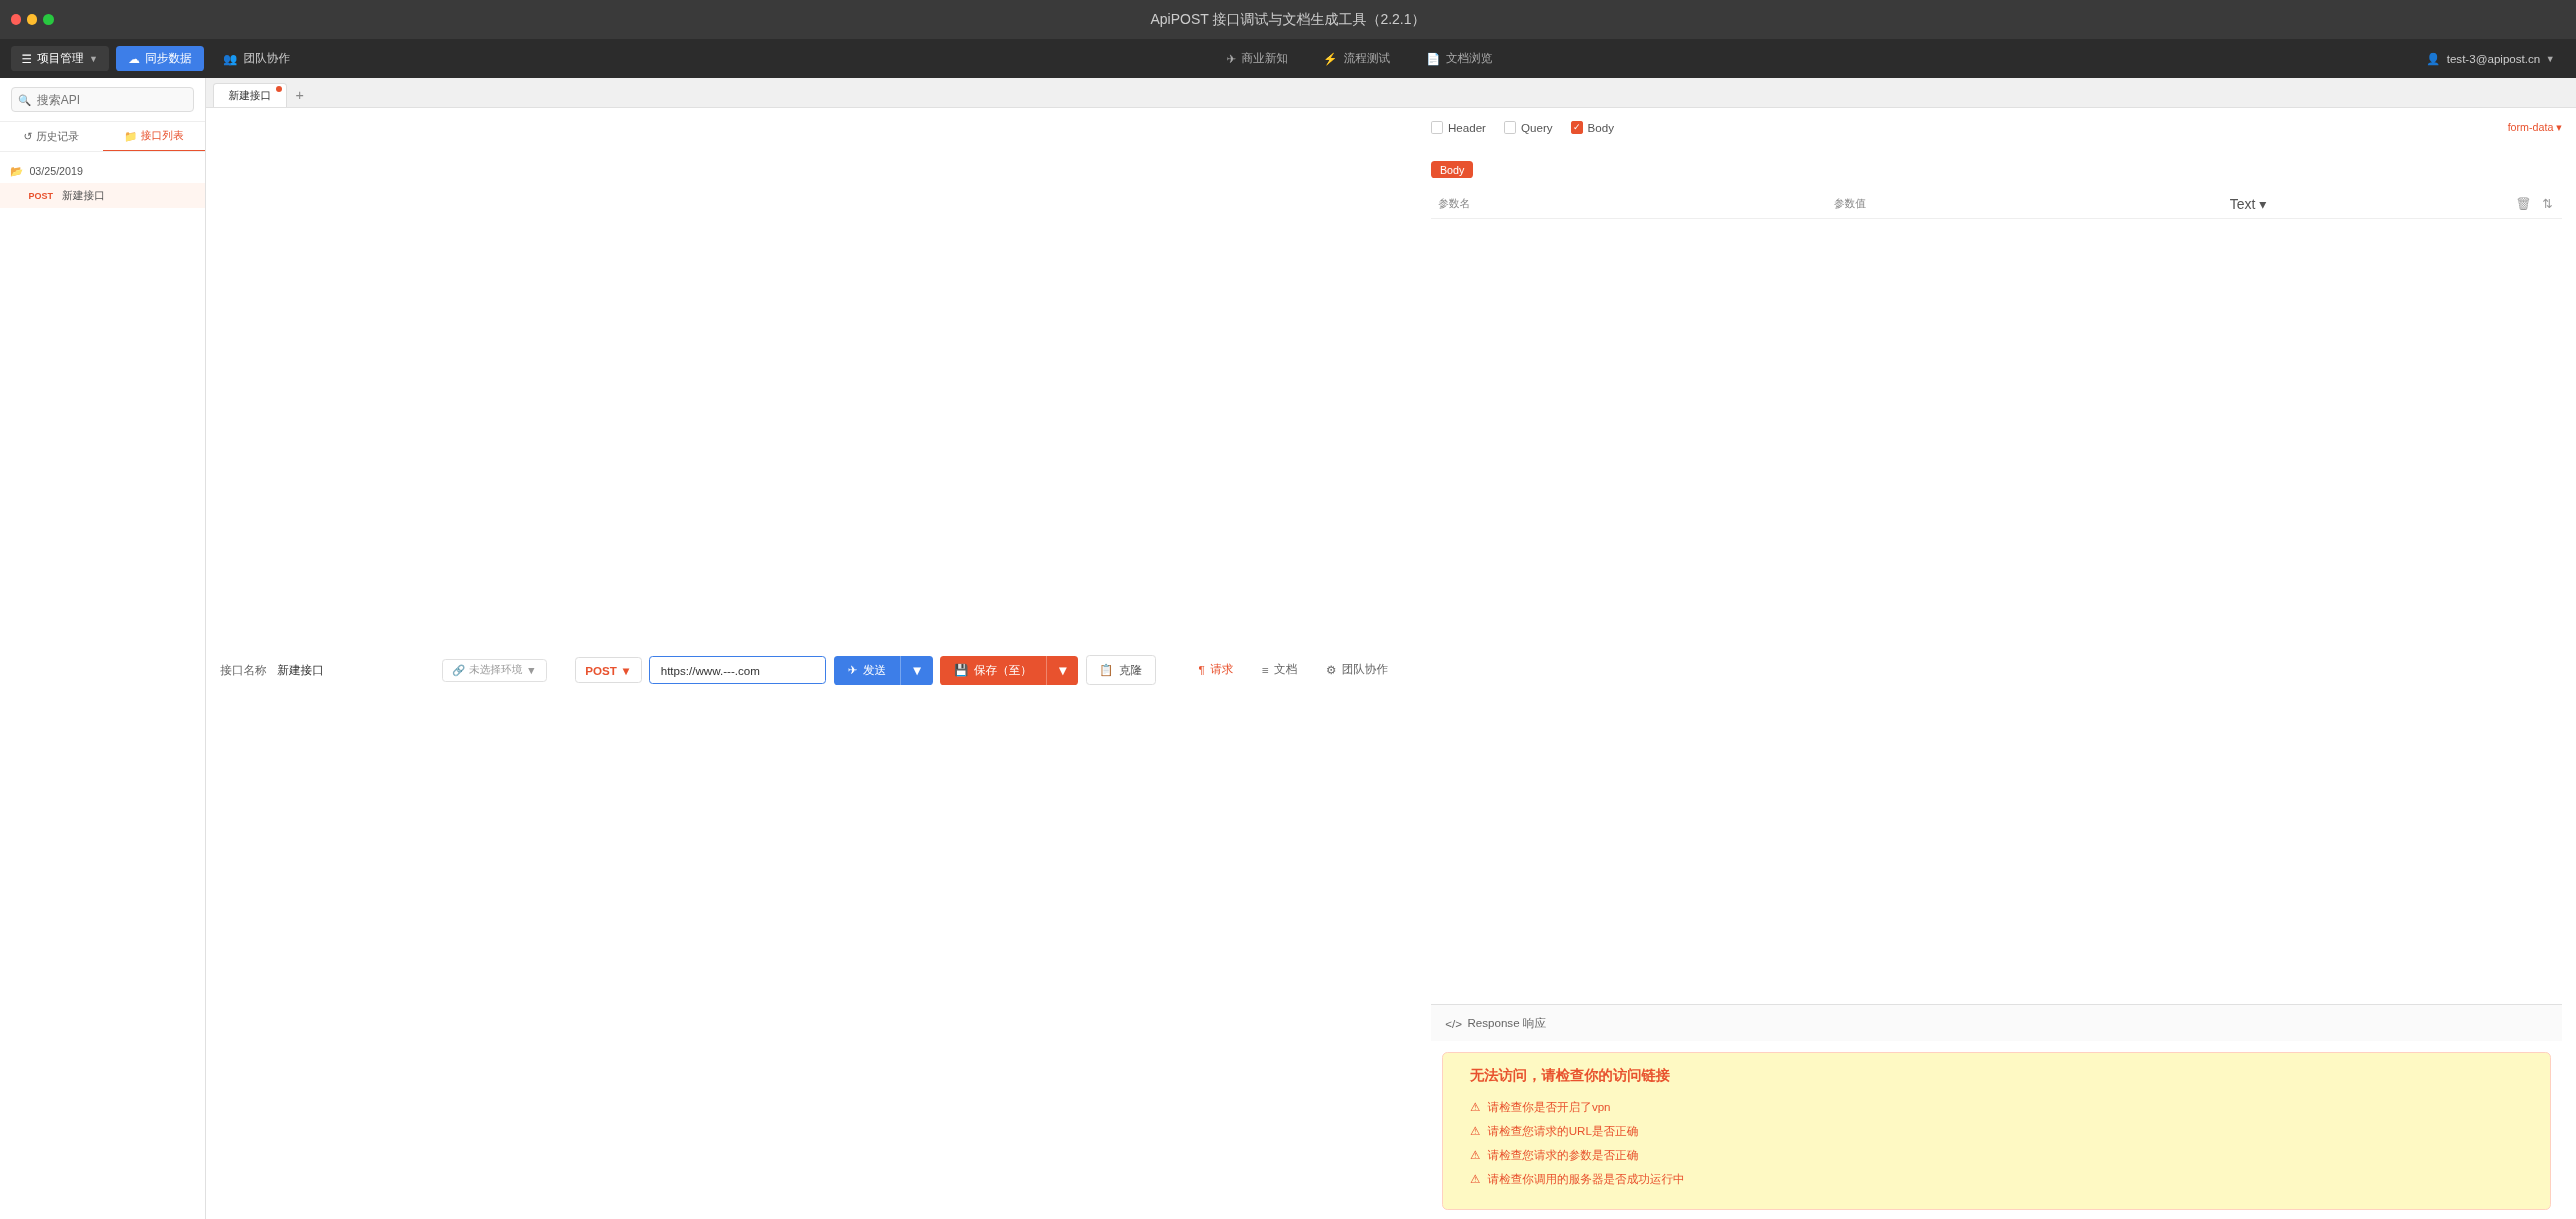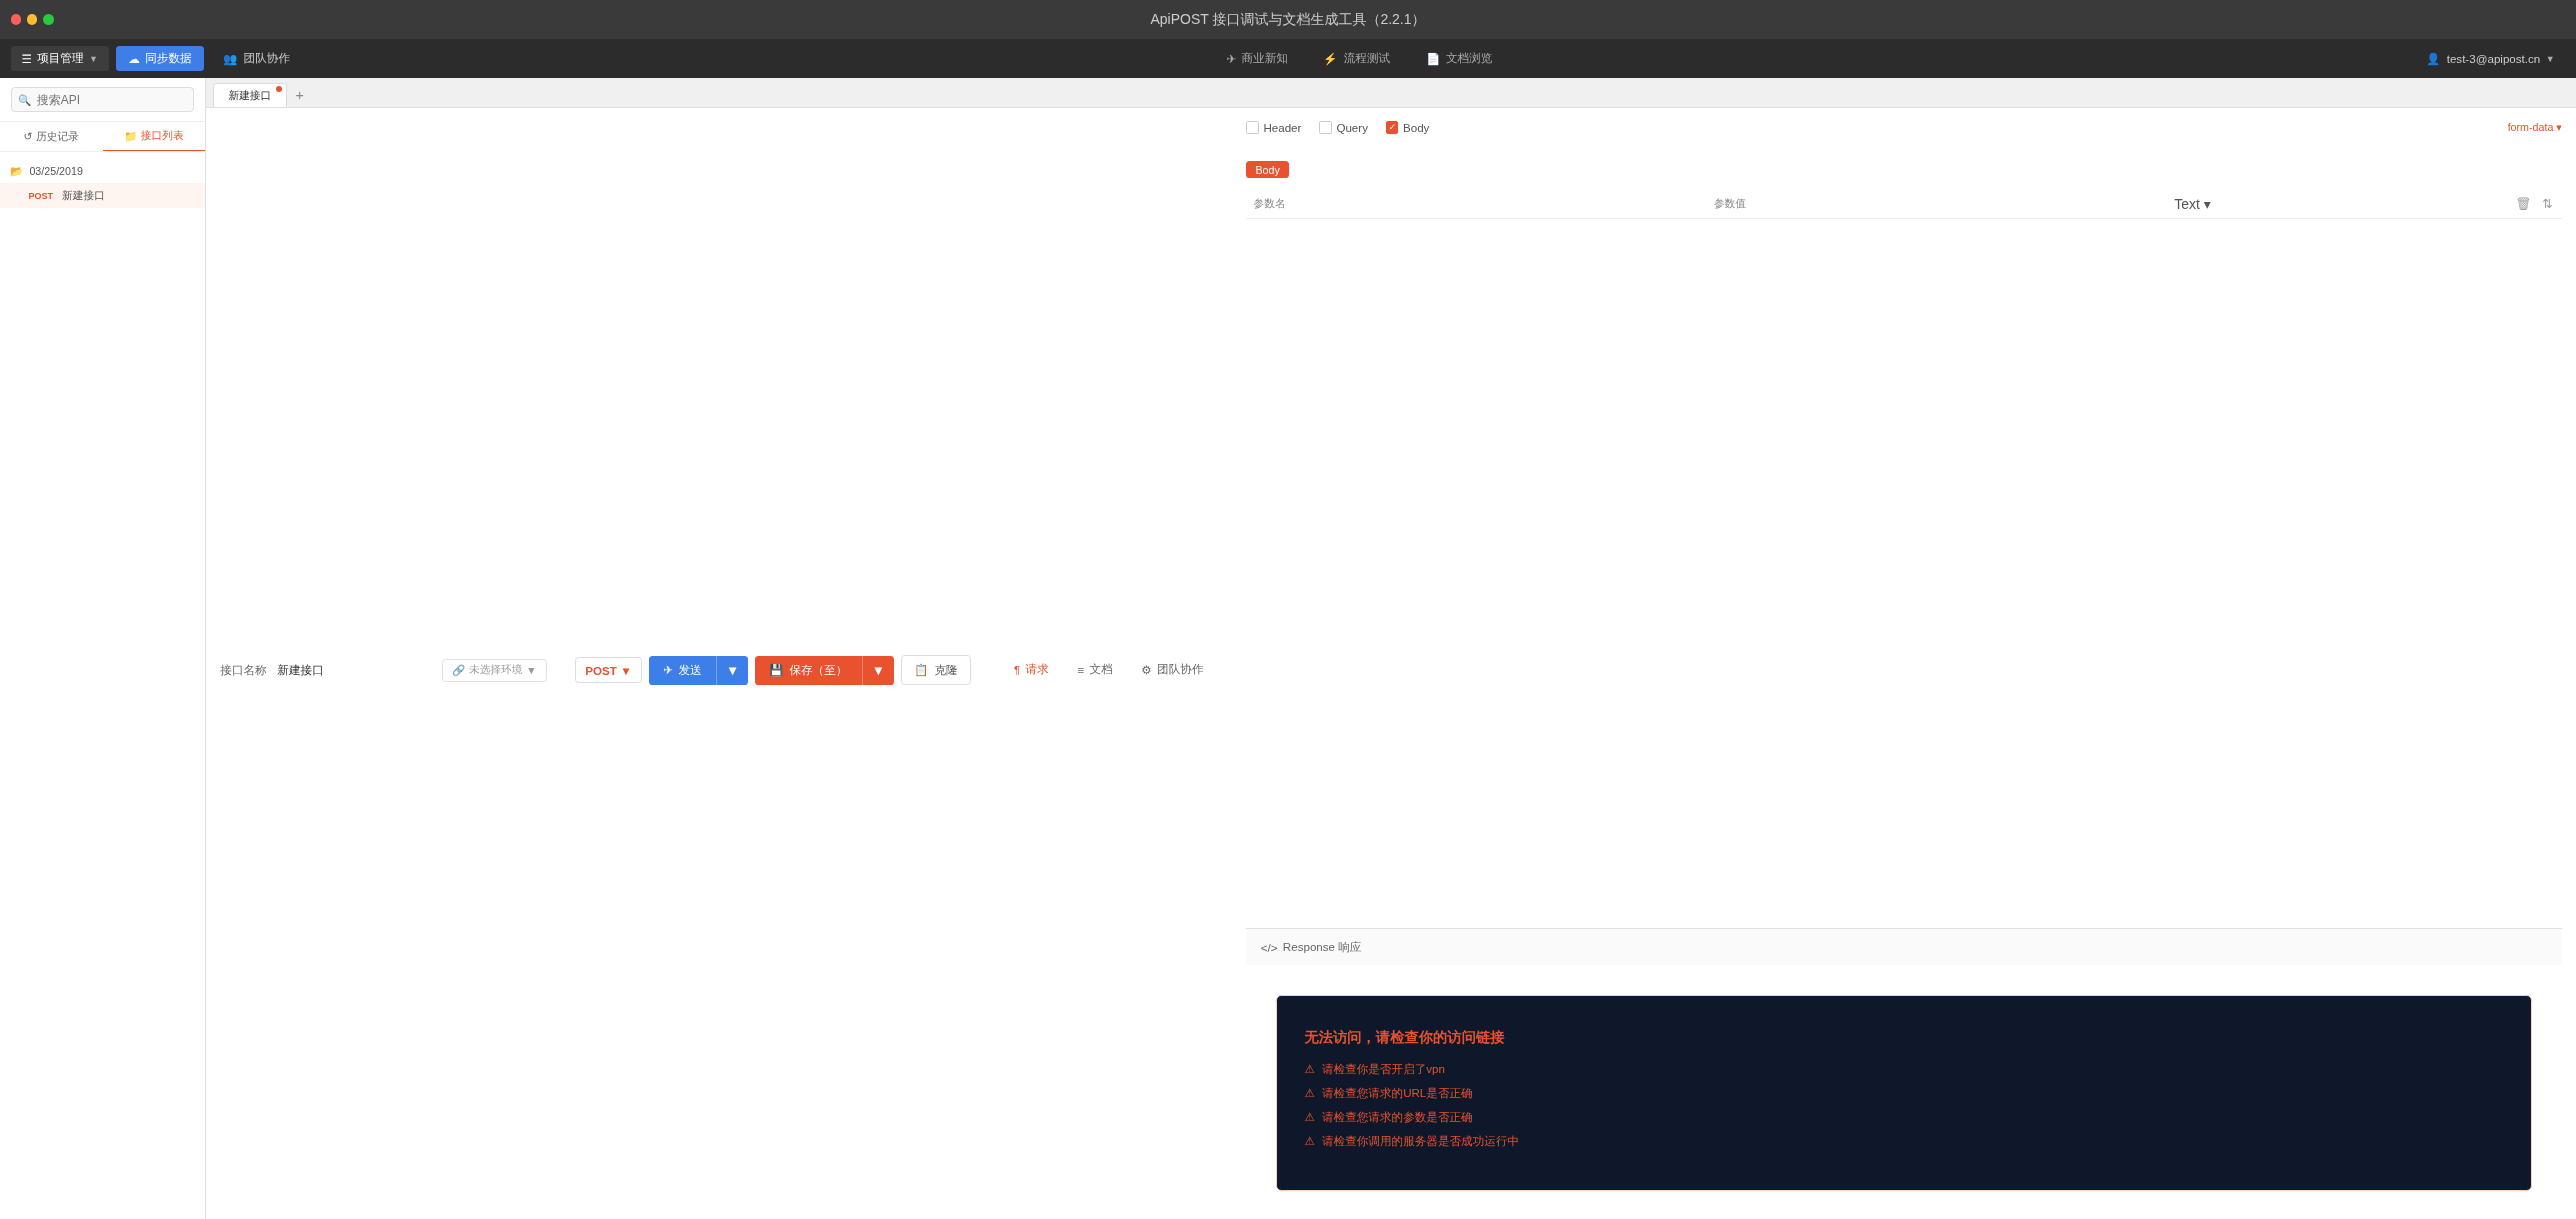--- a/index.html
+++ b/index.html
@@ -510,25 +510,25 @@
     .response-title {
       font-size: 11.6px;
       color: #666;
       display: flex;
       align-items: center;
       gap: 5.4px;
     }
 
     
     .error-box {
-      background: #0f172a;
+      background: #fef9c3;
       border: 0.9px solid #ffd0c0;
       border-radius: 5.4px;
-      padding: 32px 27px;
-      margin: 30px;
+      padding: 13px 27px;
+      margin: 11px;
     }
     .error-title {
       color: #e8522e;
       font-size: 14.3px;
       font-weight: bold;
       margin-bottom: 14.3px;
     }
     .error-item {
       display: flex;
       align-items: center;
@@ -644,20 +644,21 @@
           <span>未选择环境</span>
           <span>▼</span>
         </div>
       </div>
 
       <div class="url-row">
         <div class="method-select">
           <span>POST</span>
           <span>▼</span>
         </div>
+        <input class="url-input" type="text" value="https://www.---.com" style="">
         <div style="display:flex;">
           <button class="btn-send">
             <span>✈</span>
             <span>发送</span>
           </button>
           <button class="btn-send-arrow">▼</button>
         </div>
         <div style="display:flex;">
           <button class="btn-save">
             <span>💾</span>

